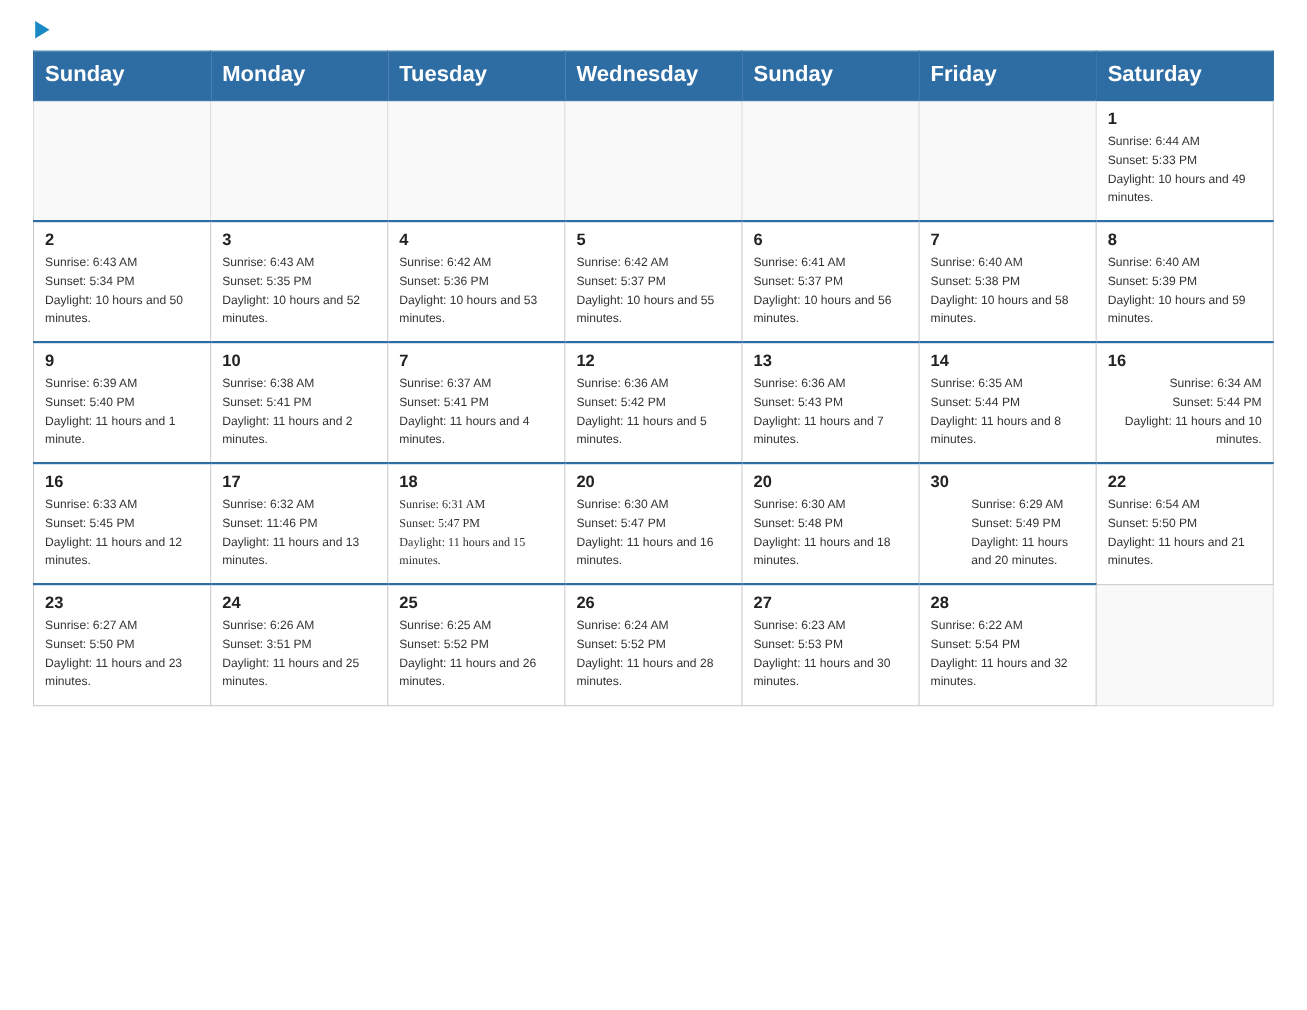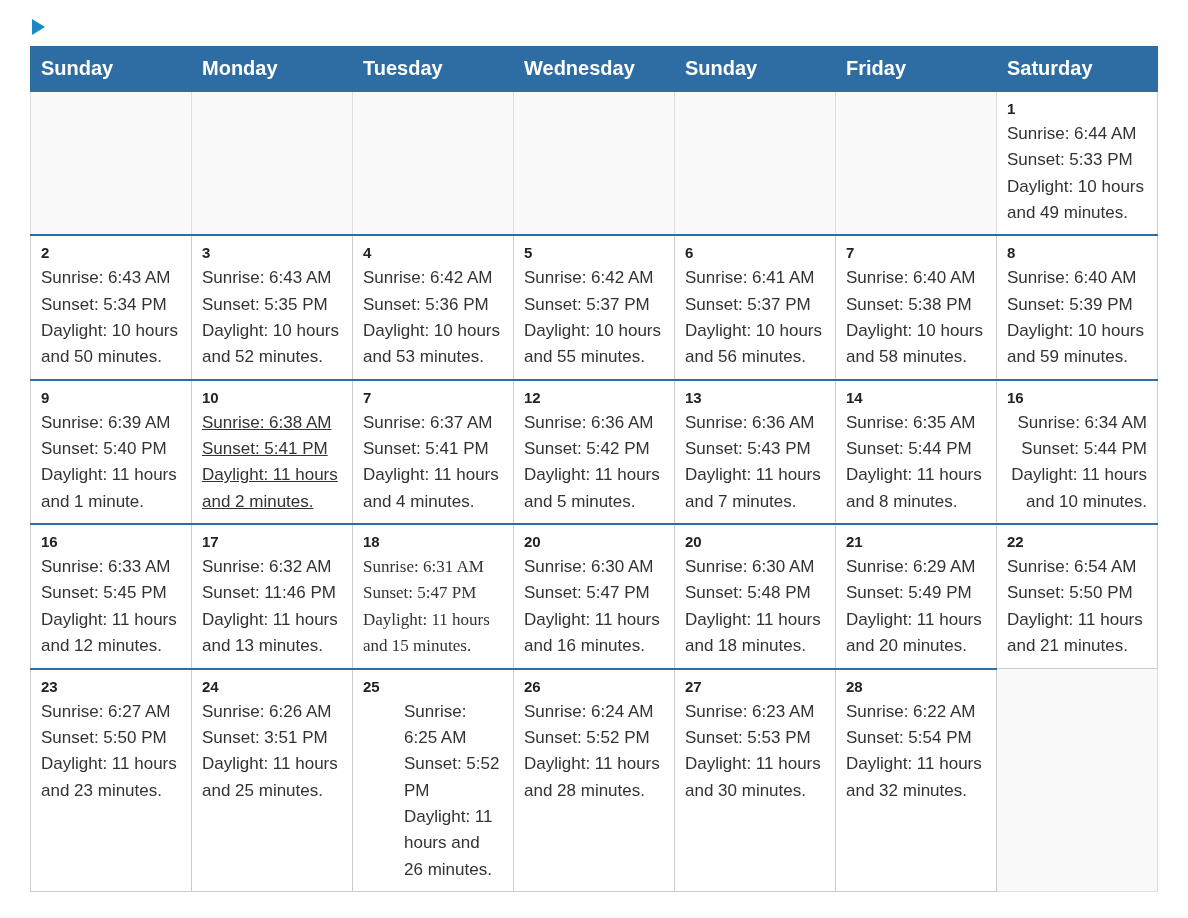--- a/index.html
+++ b/index.html
@@ -62,21 +62,21 @@
       border: 1px solid #ddd;
     }
     .day-number {
       font-size: 15px;
       font-weight: bold;
       color: #222;
       display: block;
       margin-bottom: 4px;
     }
     .day-info {
-      font-size: 17px;
+      font-size: 11px;
       color: #333;
       line-height: 1.55;
     }
     .logo-wrapper {
       display: flex;
       align-items: center;
     }
     .logo-text-general {
       font-size: 26px;
       font-weight: bold;
@@ -195,21 +195,21 @@
       </tr>
       <tr>
         <td>
           <span class="day-number">9</span>
           <div class="day-info" style="white-space: pre-line;">Sunrise: 6:39 AM
 Sunset: 5:40 PM
 Daylight: 11 hours and 1 minute.</div>
         </td>
         <td>
           <span class="day-number">10</span>
-          <div class="day-info" style="white-space: pre-line; text-decoration: underline;">Sunrise: 6:38 AM
+          <div class="day-info" style="white-space: pre-line;">Sunrise: 6:38 AM
 Sunset: 5:41 PM
 Daylight: 11 hours and 2 minutes.</div>
         </td>
         <td>
           <span class="day-number">7</span>
           <div class="day-info" style="white-space: pre-line;">Sunrise: 6:37 AM
 Sunset: 5:41 PM
 Daylight: 11 hours and 4 minutes.</div>
         </td>
         <td>
@@ -262,22 +262,22 @@
 Sunset: 5:47 PM
 Daylight: 11 hours and 16 minutes.</div>
         </td>
         <td>
           <span class="day-number">20</span>
           <div class="day-info" style="white-space: pre-line;">Sunrise: 6:30 AM
 Sunset: 5:48 PM
 Daylight: 11 hours and 18 minutes.</div>
         </td>
         <td>
-          <span class="day-number">21</span>
-          <div class="day-info" style="white-space: pre-line;">Sunrise: 6:29 AM
+          <span class="day-number">30</span>
+          <div class="day-info" style="white-space: pre-line; margin-left: 37px;">Sunrise: 6:29 AM
 Sunset: 5:49 PM
 Daylight: 11 hours and 20 minutes.</div>
         </td>
         <td>
           <span class="day-number">22</span>
           <div class="day-info" style="white-space: pre-line;">Sunrise: 6:54 AM
 Sunset: 5:50 PM
 Daylight: 11 hours and 21 minutes.</div>
         </td>
       </tr>
@@ -289,21 +289,21 @@
 Daylight: 11 hours and 23 minutes.</div>
         </td>
         <td>
           <span class="day-number">24</span>
           <div class="day-info" style="white-space: pre-line;">Sunrise: 6:26 AM
 Sunset: 3:51 PM
 Daylight: 11 hours and 25 minutes.</div>
         </td>
         <td>
           <span class="day-number">25</span>
-          <div class="day-info" style="white-space: pre-line; margin-left: 41px;">Sunrise: 6:25 AM
+          <div class="day-info" style="white-space: pre-line;">Sunrise: 6:25 AM
 Sunset: 5:52 PM
 Daylight: 11 hours and 26 minutes.</div>
         </td>
         <td>
           <span class="day-number">26</span>
           <div class="day-info" style="white-space: pre-line;">Sunrise: 6:24 AM
 Sunset: 5:52 PM
 Daylight: 11 hours and 28 minutes.</div>
         </td>
         <td>

